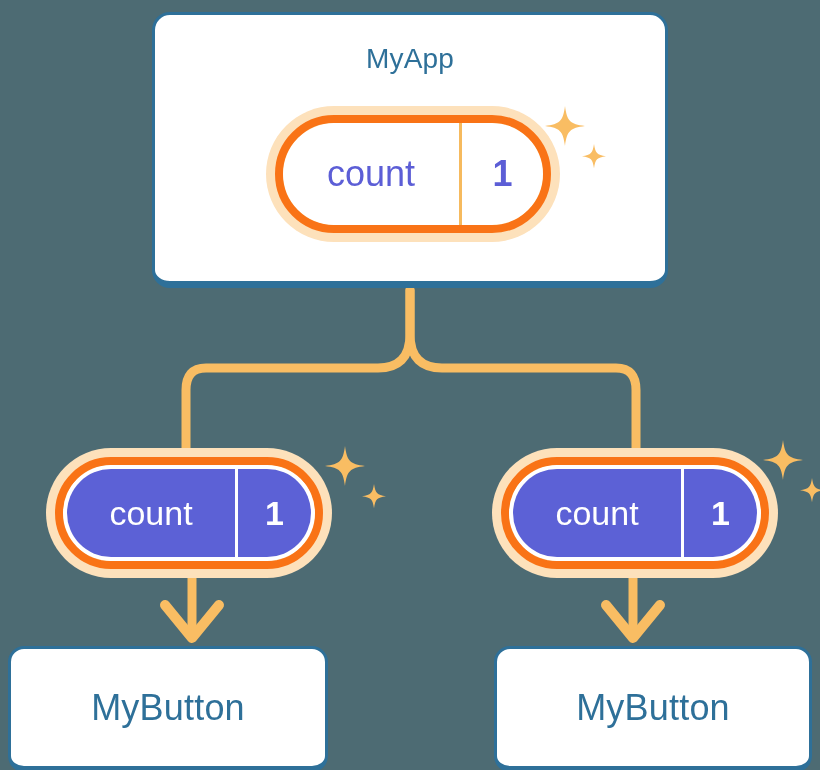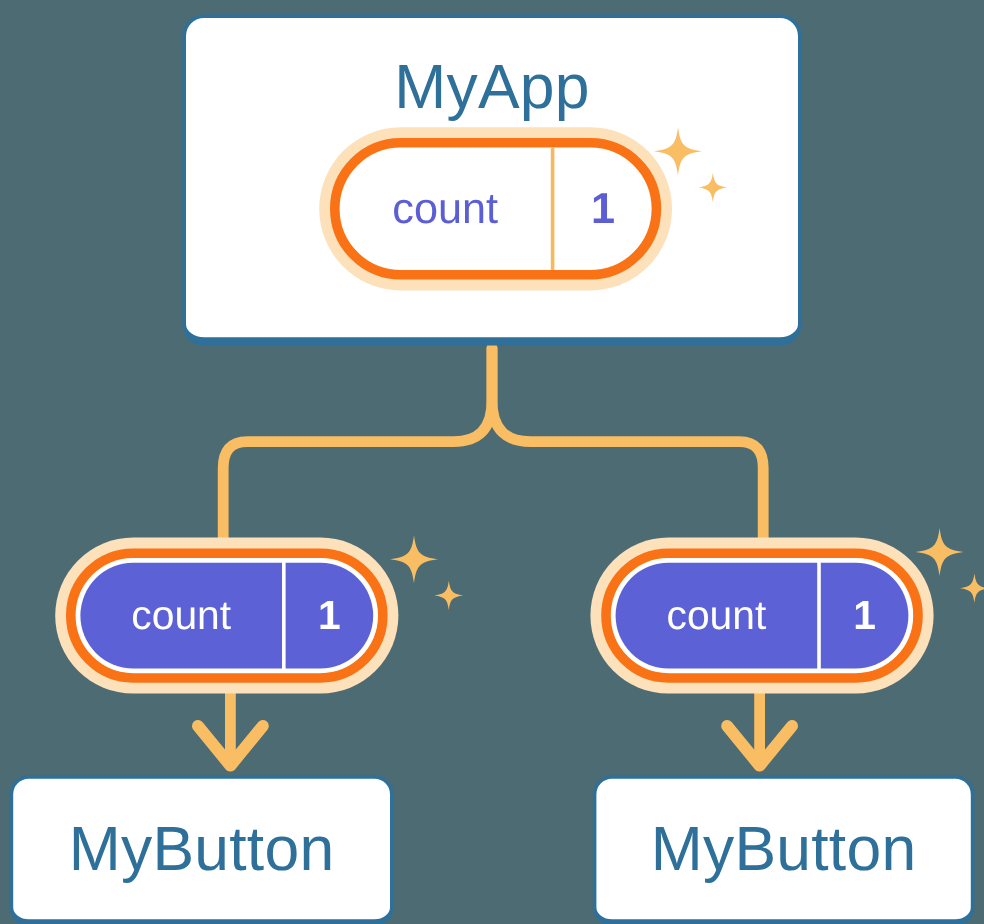--- a/index.html
+++ b/index.html
@@ -51,36 +51,36 @@
     left: 152px;
     top: 12px;
     width: 516px;
     height: 276px;
     border-width: 3px;
     border-bottom-width: 7px;
     border-radius: 18px;
   }
   #app-card .card-title {
     margin-top: 28px;
-    font-size: 52px;
+    font-size: 28px;
   }
 
   
   .btn-card {
     height: 126px;
     border-width: 3px;
     border-bottom-width: 6px;
     border-radius: 16px;
     display: flex;
     align-items: center;
     justify-content: center;
   }
   #button-card-left  { left: 8px;   top: 646px; width: 320px; }
   #button-card-right { left: 494px; top: 646px; width: 318px; }
-  .btn-card .card-title { font-size: 52px; margin: 0; }
+  .btn-card .card-title { font-size: 36px; margin: 0; }
 
   
   .pill {
     position: absolute;
     box-sizing: border-box;
     display: flex;
     align-items: stretch;
     z-index: 3;
     border-radius: 999px;
     

